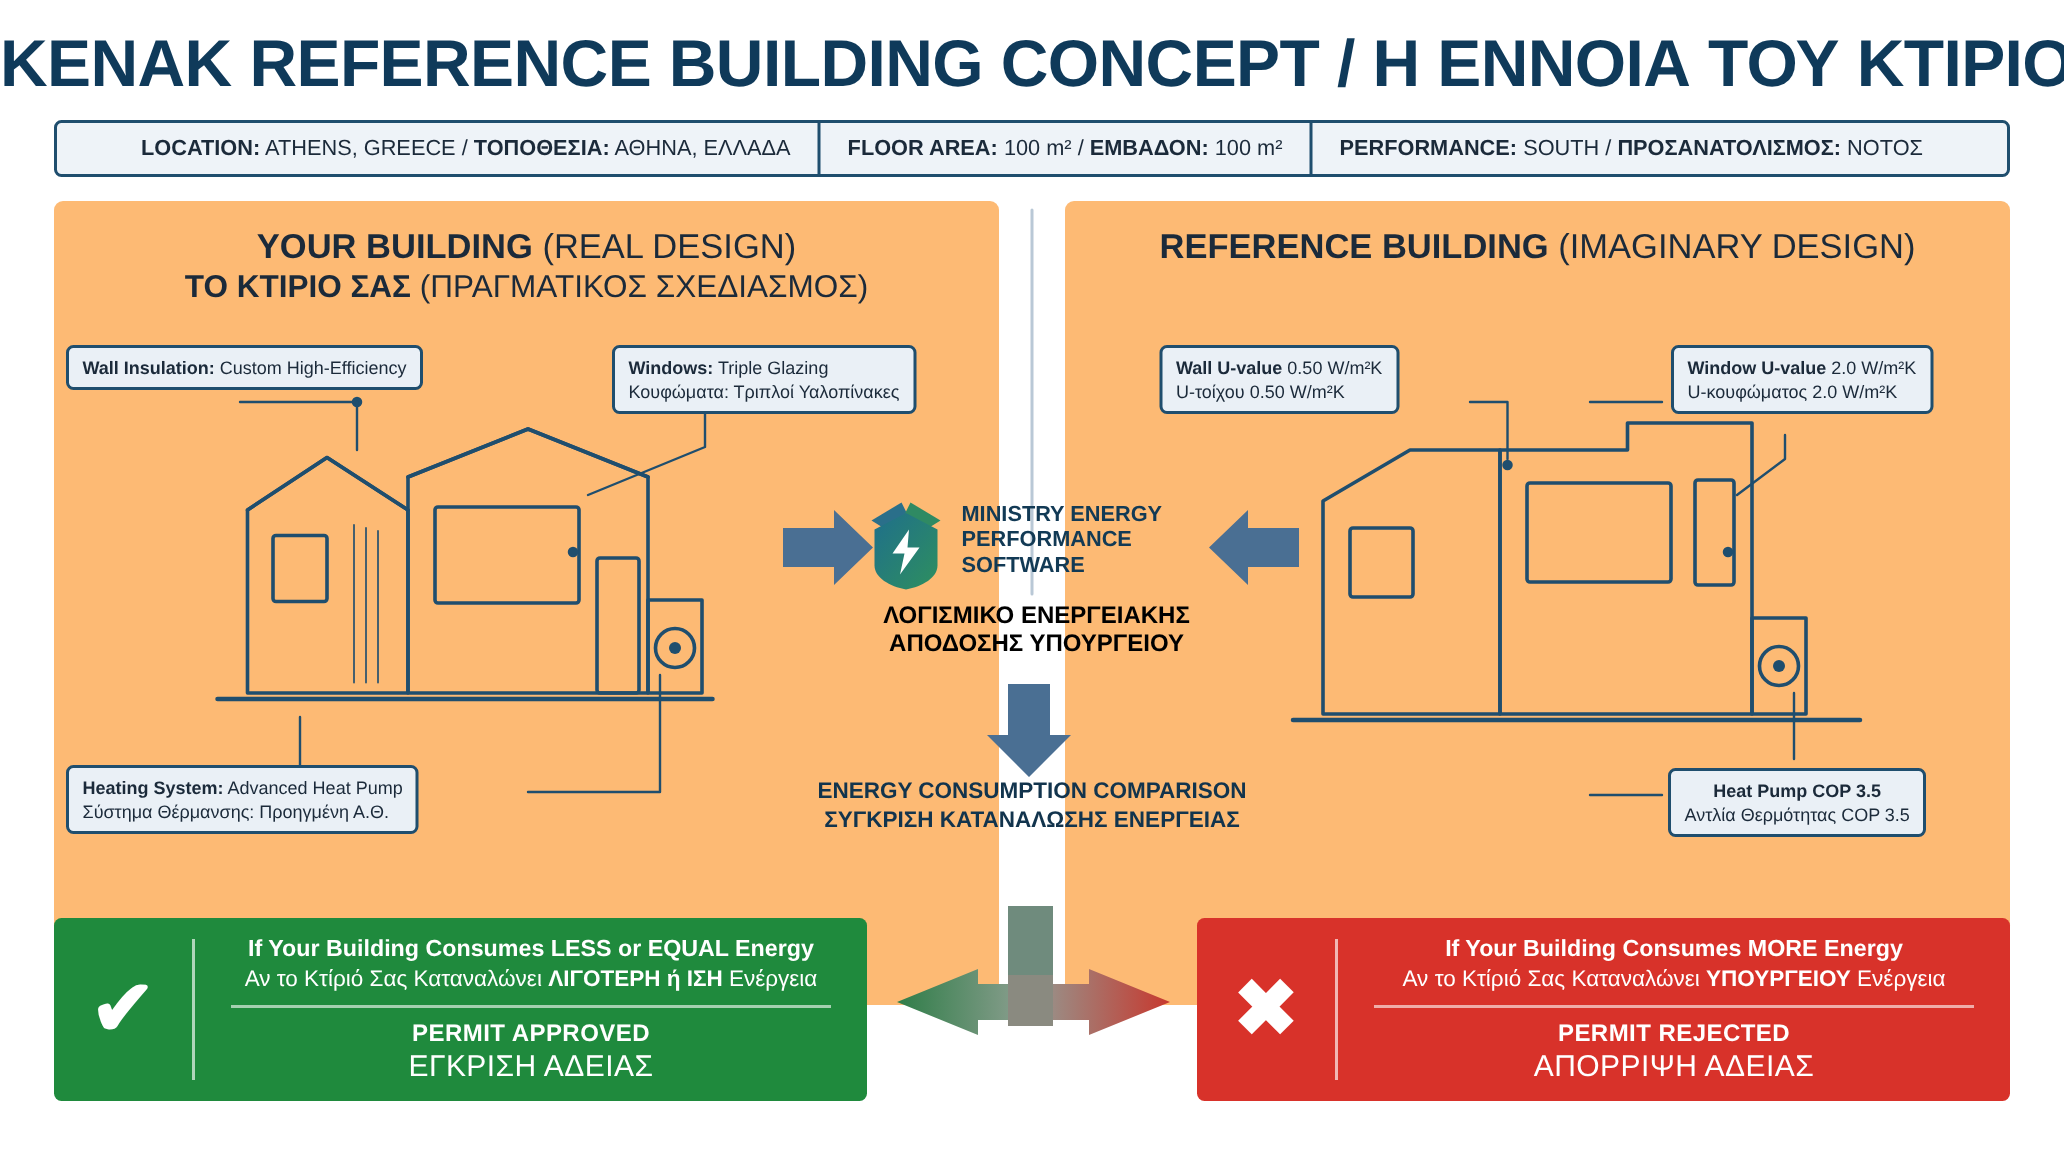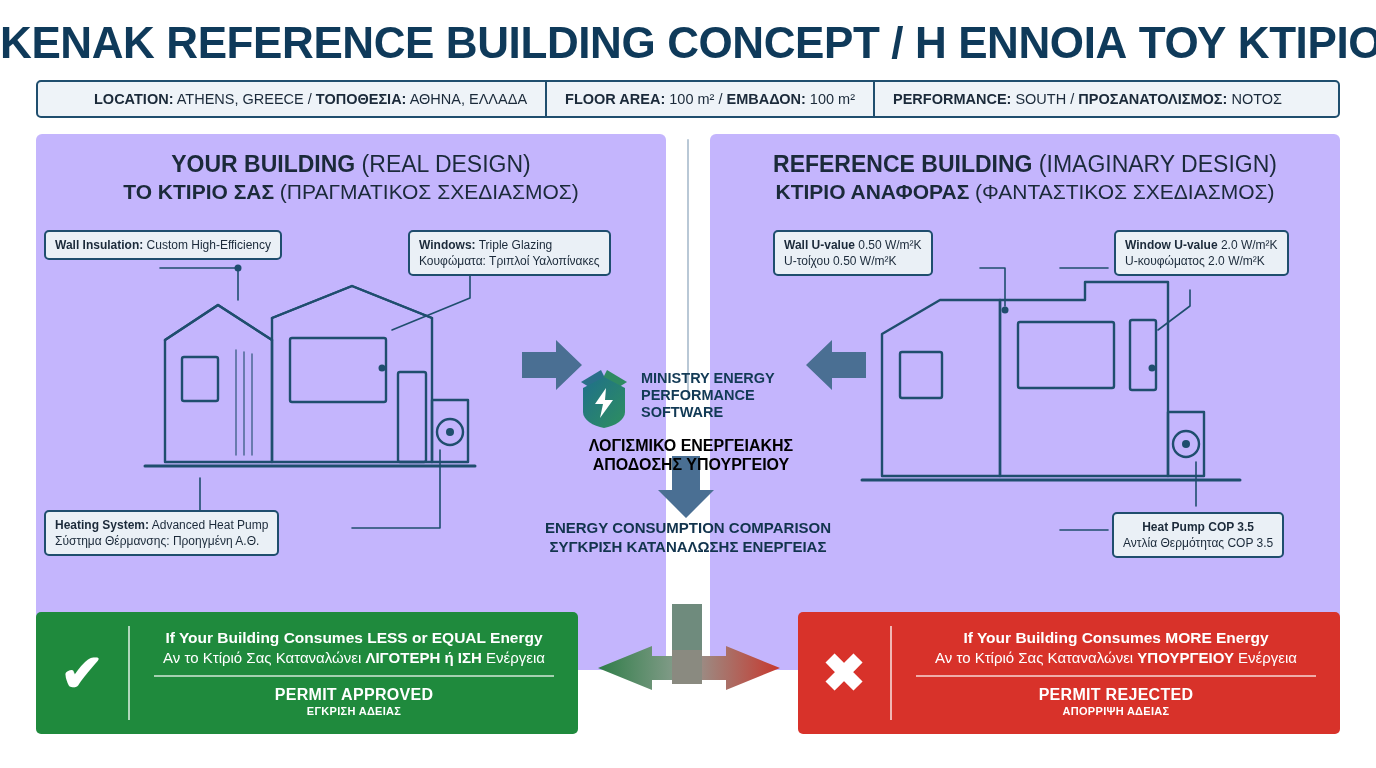--- a/index.html
+++ b/index.html
@@ -31,21 +31,21 @@
     display: flex; align-items: center; justify-content: center;
     font-size: 14.5px;
   }
   .infobar .cell { padding: 0 18px; white-space: nowrap; }
   .infobar .divider { width: 2px; height: 38px; background: #1f4e6e; }
   .infobar b { font-weight: bold; }
 
   
   .panel {
     position: absolute; top: 134px; height: 536px;
-    background: #c4b5fd; border-radius: 6px;
+    background: #fdba74; border-radius: 6px;
   }
   .panel-left { left: 36px; width: 630px; }
   .panel-right { right: 36px; width: 630px; }
 
   .panel-head {
     position: absolute; top: 16px; width: 100%;
     text-align: center; line-height: 1.28;
   }
   .panel-head .l1 { font-size: 23px; }
   .panel-head .l2 { font-size: 21px; }
@@ -73,21 +73,21 @@
   .c-heatpump   { left: 1112px;top: 512px; text-align: center;}
 
   
   svg.layer { position: absolute; left: 0; top: 0; width: 1376px; height: 768px; overflow: visible; }
 
   
   .software {
     position: absolute; left: 575px; top: 333px; width: 232px;
     z-index: 6;
   }
-  .sw-row { display: flex; align-items: flex-start; gap: 8px; margin-top: 35px; }
+  .sw-row { display: flex; align-items: flex-start; gap: 8px; }
   .sw-label {
     font-size: 14.5px; font-weight: bold; color: #123a55;
     line-height: 1.18; padding-top: 2px;
   }
   .sw-sub {
     margin-top: 6px; width: 232px; text-align: center;
     font-size: 16px; font-weight: bold; color: #000000; line-height: 1.2;
   }
 
   .comparison {
@@ -104,21 +104,21 @@
   }
   .result-ok  { left: 36px;  width: 542px; background: #1f8a3d; }
   .result-bad { right: 36px; width: 542px; background: #d8322a; }
   .result .mark { width: 92px; text-align: center; font-size: 52px; line-height: 1; font-weight: bold; }
   .result .vbar { width: 2px; align-self: stretch; background: rgba(255,255,255,.65); margin: 14px 0; }
   .result .txt { flex: 1; text-align: center; padding: 0 10px; }
   .result .t1 { font-size: 15.5px; font-weight: bold; }
   .result .t2 { font-size: 15px; margin-top: 2px; }
   .result .hr { height: 2px; background: rgba(255,255,255,.6); margin: 9px 14px; }
   .result .t3 { font-size: 16px; font-weight: bold; letter-spacing: .3px; }
-  .result .t4 { font-size: 11px; font-weight: bold; letter-spacing: .3px; margin-top: 1px; text-align: center; }
+  .result .t4 { font-size: 20px; font-weight: normal; letter-spacing: .3px; margin-top: 1px; text-align: center; }
   .result .t2 b { font-weight: bold; }
 </style>
 </head>
 <body>
 
 <div class="page">
 
   <div class="title">
     <span>KENAK REFERENCE BUILDING CONCEPT</span>
     <span class="sep">/</span>
@@ -159,23 +159,20 @@
       <div class="l2">
         <b>ΤΟ ΚΤΙΡΙΟ ΣΑΣ</b><span> (ΠΡΑΓΜΑΤΙΚΟΣ ΣΧΕΔΙΑΣΜΟΣ)</span>
       </div>
     </div>
   </div>
 
   <div class="panel panel-right">
     <div class="panel-head">
       <div class="l1">
         <b>REFERENCE BUILDING</b><span> (IMAGINARY DESIGN)</span>
-      </div>
-      <div class="l2">
-        <b>ΚΤΙΡΙΟ ΑΝΑΦΟΡΑΣ</b><span> (ΦΑΝΤΑΣΤΙΚΟΣ ΣΧΕΔΙΑΣΜΟΣ)</span>
       </div>
     </div>
   </div>
 
   <svg class="layer" viewBox="0 0 1376 768">
     <g fill="none" stroke="#1f4e6e" stroke-width="2.4" stroke-linejoin="round" stroke-linecap="round">
 
       <g>
 
         <line x1="145" y1="466" x2="475" y2="466" stroke-width="3"></line>

